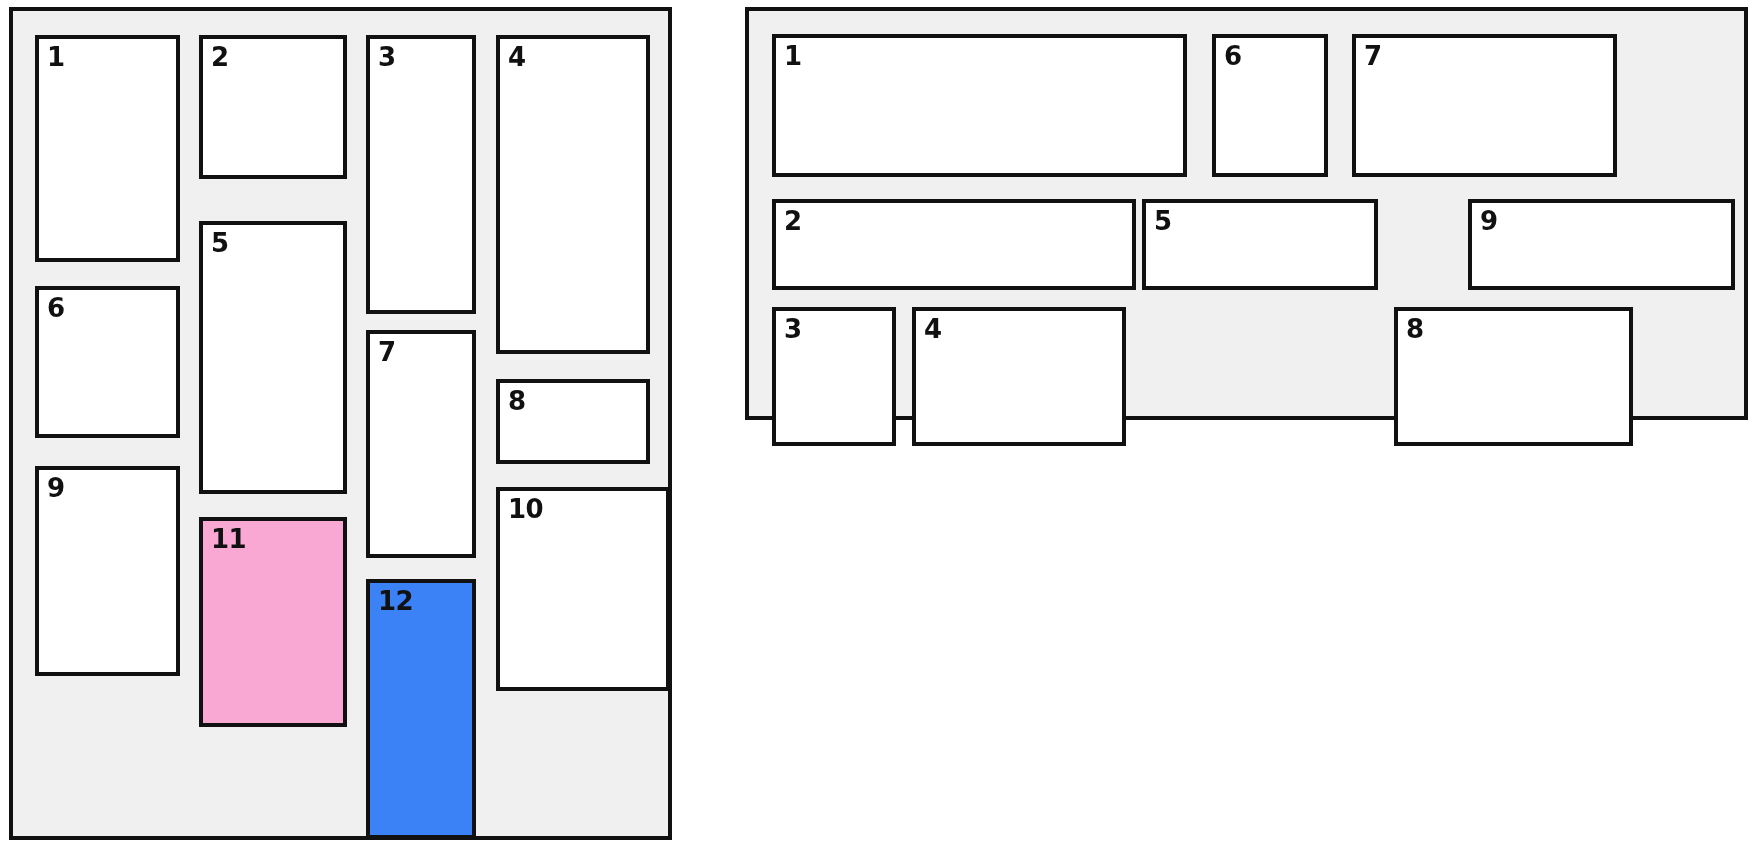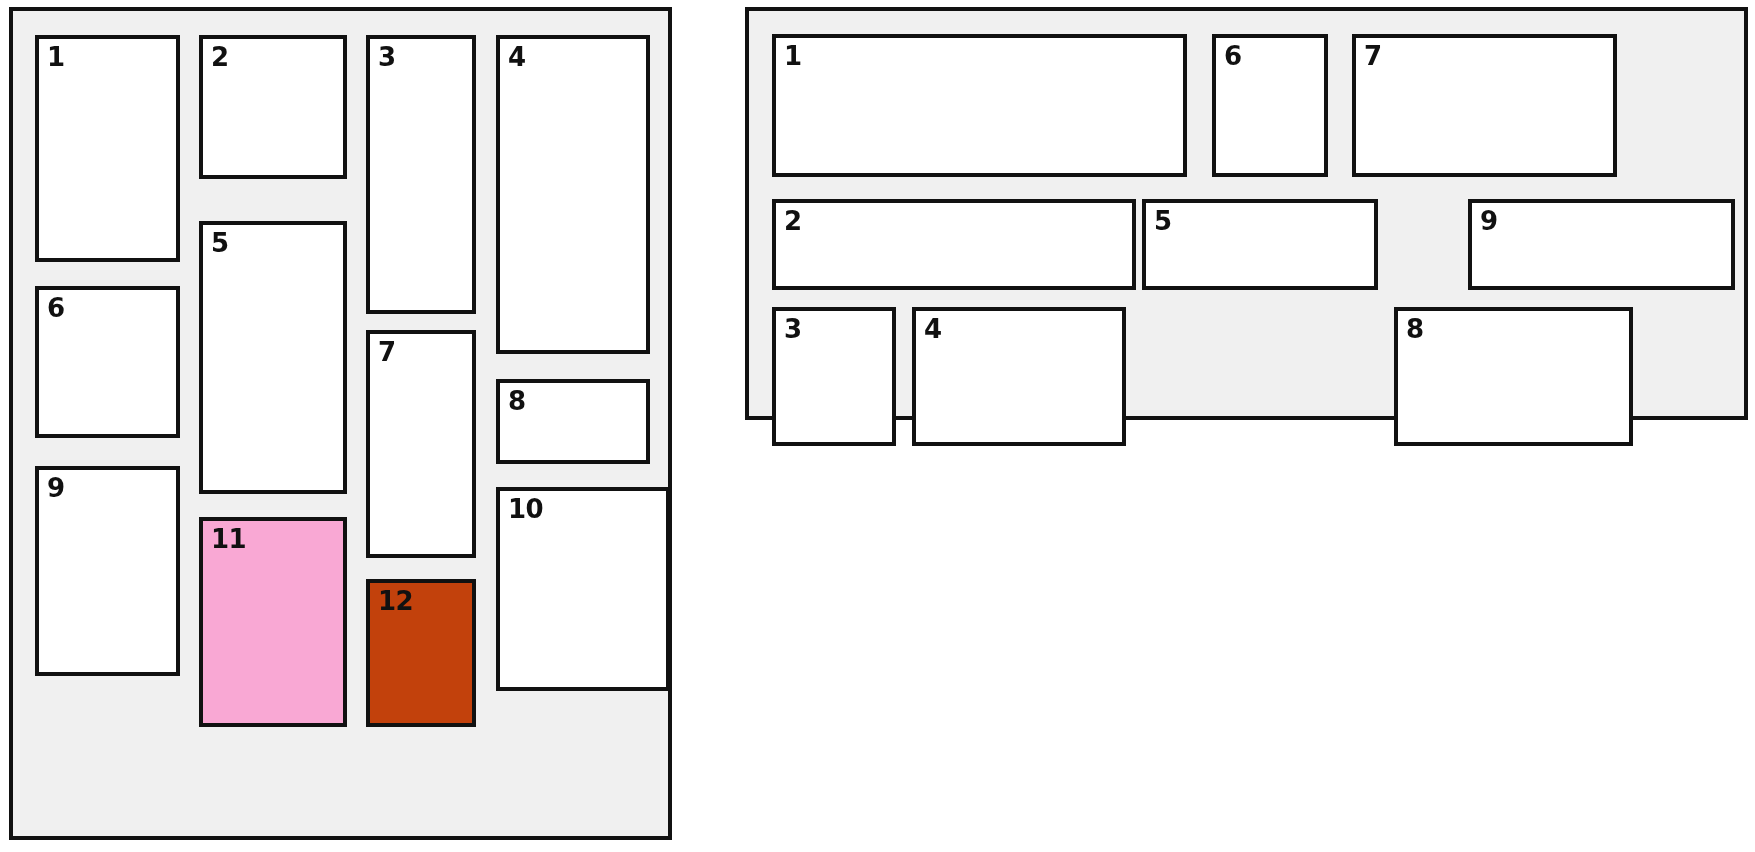--- a/index.html
+++ b/index.html
@@ -71,21 +71,21 @@
       </div>
       <div class="item" style="left: 186px; top: 506px; width: 148px; height: 210px; background: #f9a8d4; border-color: rgb(17, 17, 17);">
         <span class="item-label">11</span>
       </div>
       <div class="item" style="left: 353px; top: 24px; width: 110px; height: 279px; background: rgb(255, 255, 255); border-color: rgb(17, 17, 17);">
         <span class="item-label">3</span>
       </div>
       <div class="item" style="left: 353px; top: 319px; width: 110px; height: 228px; background: rgb(255, 255, 255); border-color: rgb(17, 17, 17);">
         <span class="item-label">7</span>
       </div>
-      <div class="item" style="left: 353px; top: 568px; width: 110px; height: 148px; background: #c2410c; border-color: rgb(17, 17, 17);">
+      <div class="item" style="left: 353px; top: 568px; width: 110px; height: 260px; background: #3b82f6; border-color: rgb(17, 17, 17);">
         <span class="item-label">12</span>
       </div>
       <div class="item" style="left: 483px; top: 24px; width: 154px; height: 319px; background: rgb(255, 255, 255); border-color: rgb(17, 17, 17);">
         <span class="item-label">4</span>
       </div>
       <div class="item" style="left: 483px; top: 368px; width: 154px; height: 85px; background: rgb(255, 255, 255); border-color: rgb(17, 17, 17);">
         <span class="item-label">8</span>
       </div>
       <div class="item" style="left: 483px; top: 476px; width: 174px; height: 204px; background: rgb(255, 255, 255); border-color: rgb(17, 17, 17);">
         <span class="item-label">10</span>

